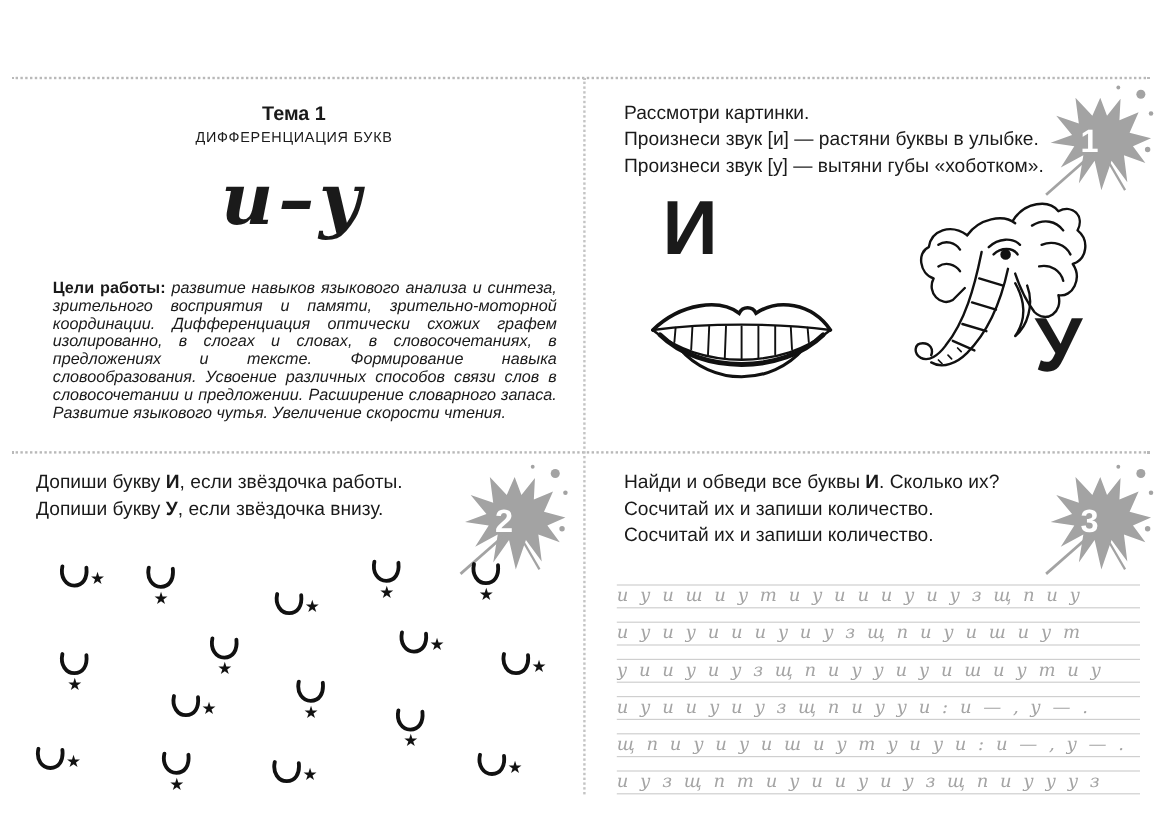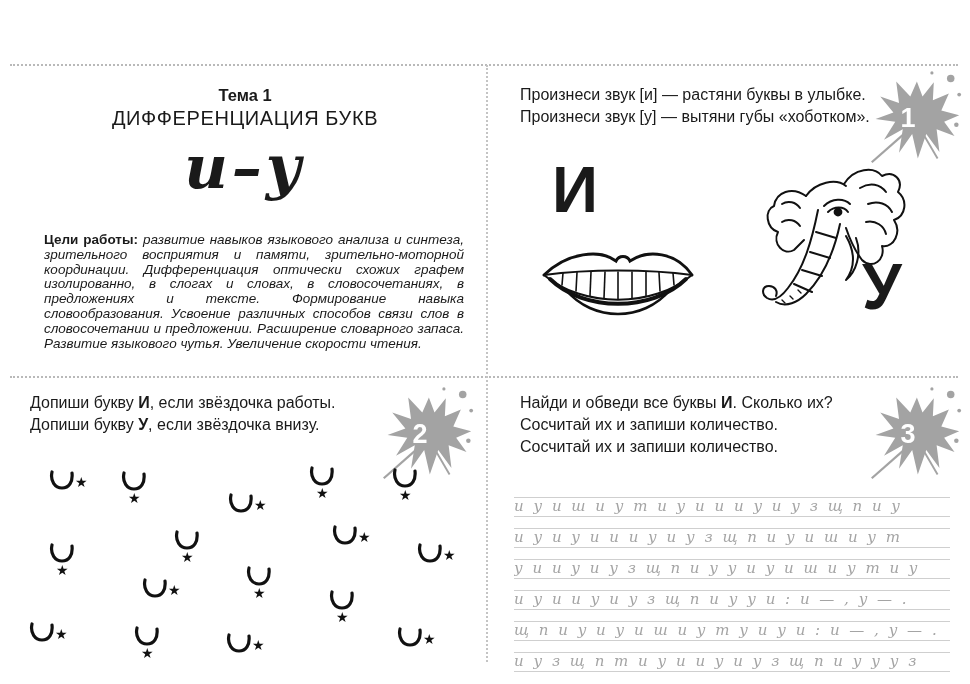--- a/index.html
+++ b/index.html
@@ -7,21 +7,21 @@
         font-family:"Liberation Sans",sans-serif;color:#1a1a1a;}
   
   .rule-h{position:absolute;left:10px;right:12px;height:0;border-top:2px dotted #b9b9b9;}
   .rule-top{top:64px;}
   .rule-mid{top:376px;}
   .rule-v{position:absolute;left:486px;top:65px;height:597px;width:0;border-left:2px dotted #c4c4c4;}
 
   
   .q1-head{position:absolute;left:28px;top:86px;width:434px;text-align:center;}
   .theme-label{font-weight:bold;font-size:16.5px;}
-  .theme-title{font-size:20px;letter-spacing:.6px;margin-top:2px;}
+  .theme-title{font-size:12px;letter-spacing:.6px;margin-top:2px;}
   .letter-pair{position:absolute;left:28px;top:132px;width:434px;text-align:center;
                font-family:"DejaVu Serif",serif;font-style:italic;font-weight:bold;
                font-size:60px;letter-spacing:4px;}
   .goals{position:absolute;left:44px;top:233px;width:420px;margin:0;
          font-size:13.5px;line-height:14.8px;text-align:justify;font-style:italic;}
   .goals b{font-style:normal;}
 
   
   .t-lines{position:absolute;font-size:16px;line-height:22px;white-space:nowrap;}
   .t1{left:520px;top:84px;}
@@ -48,21 +48,21 @@
 
   
   .sc-field{position:absolute;left:0;top:0;}
   .sc-item{position:absolute;width:46px;height:42px;transform:translate(-16px,-10px);}
   .sc-item svg{position:absolute;left:0;top:0;}
   .sc-item .star{position:absolute;font-size:14px;line-height:1;color:#111;}
   .sc-item.v-side .star{left:26px;top:5px;}
   .sc-item.v-below .star{left:7px;top:20px;}
 
   
-  .cursive-rows{position:absolute;left:514px;top:497px;width:436px;}
+  .cursive-rows{position:absolute;left:514px;top:487px;width:436px;}
   .c-row{height:18px;line-height:17px;margin-bottom:11px;
          border-top:1px solid #cfcfcf;border-bottom:1px solid #cfcfcf;
          font-family:"DejaVu Serif",serif;font-style:italic;font-size:15px;
          letter-spacing:2.5px;color:var(--cursive,#a6a6a6);white-space:nowrap;overflow:hidden;}
 </style>
 </head>
 <body>
 
 <div class="page">
 
@@ -85,20 +85,21 @@
   <div class="rule-v"></div>
 
   <div class="q1-head">
     <div class="theme-label">Тема 1</div>
     <div class="theme-title">ДИФФЕРЕНЦИАЦИЯ БУКВ</div>
   </div>
   <div class="letter-pair">и–у</div>
   <p class="goals"><b>Цели работы:</b> <span>развитие навыков языкового анализа и синтеза, зрительного восприятия и памяти, зрительно-моторной координации. Дифференциация оптически схожих графем изолированно, в слогах и словах, в словосочетаниях, в предложениях и тексте. Формирование навыка словообразования. Усвоение различных способов связи слов в словосочетании и предложении. Расширение словарного запаса. Развитие языкового чутья. Увеличение скорости чтения.</span></p>
 
   <div class="t-lines t1">
+    <div>Рассмотри картинки.</div>
     <div>Произнеси звук [и] — растяни буквы в улыбке.</div>
     <div>Произнеси звук [у] — вытяни губы «хоботком».</div>
   </div>
   <div class="splat splat1">
     <svg width="94" height="98" viewBox="0 0 100 104">
         <use href="#splat-shape"></use>
       </svg>
     <span class="splat-num">1</span>
   </div>
   <div class="big-letter letter-i">И</div>

